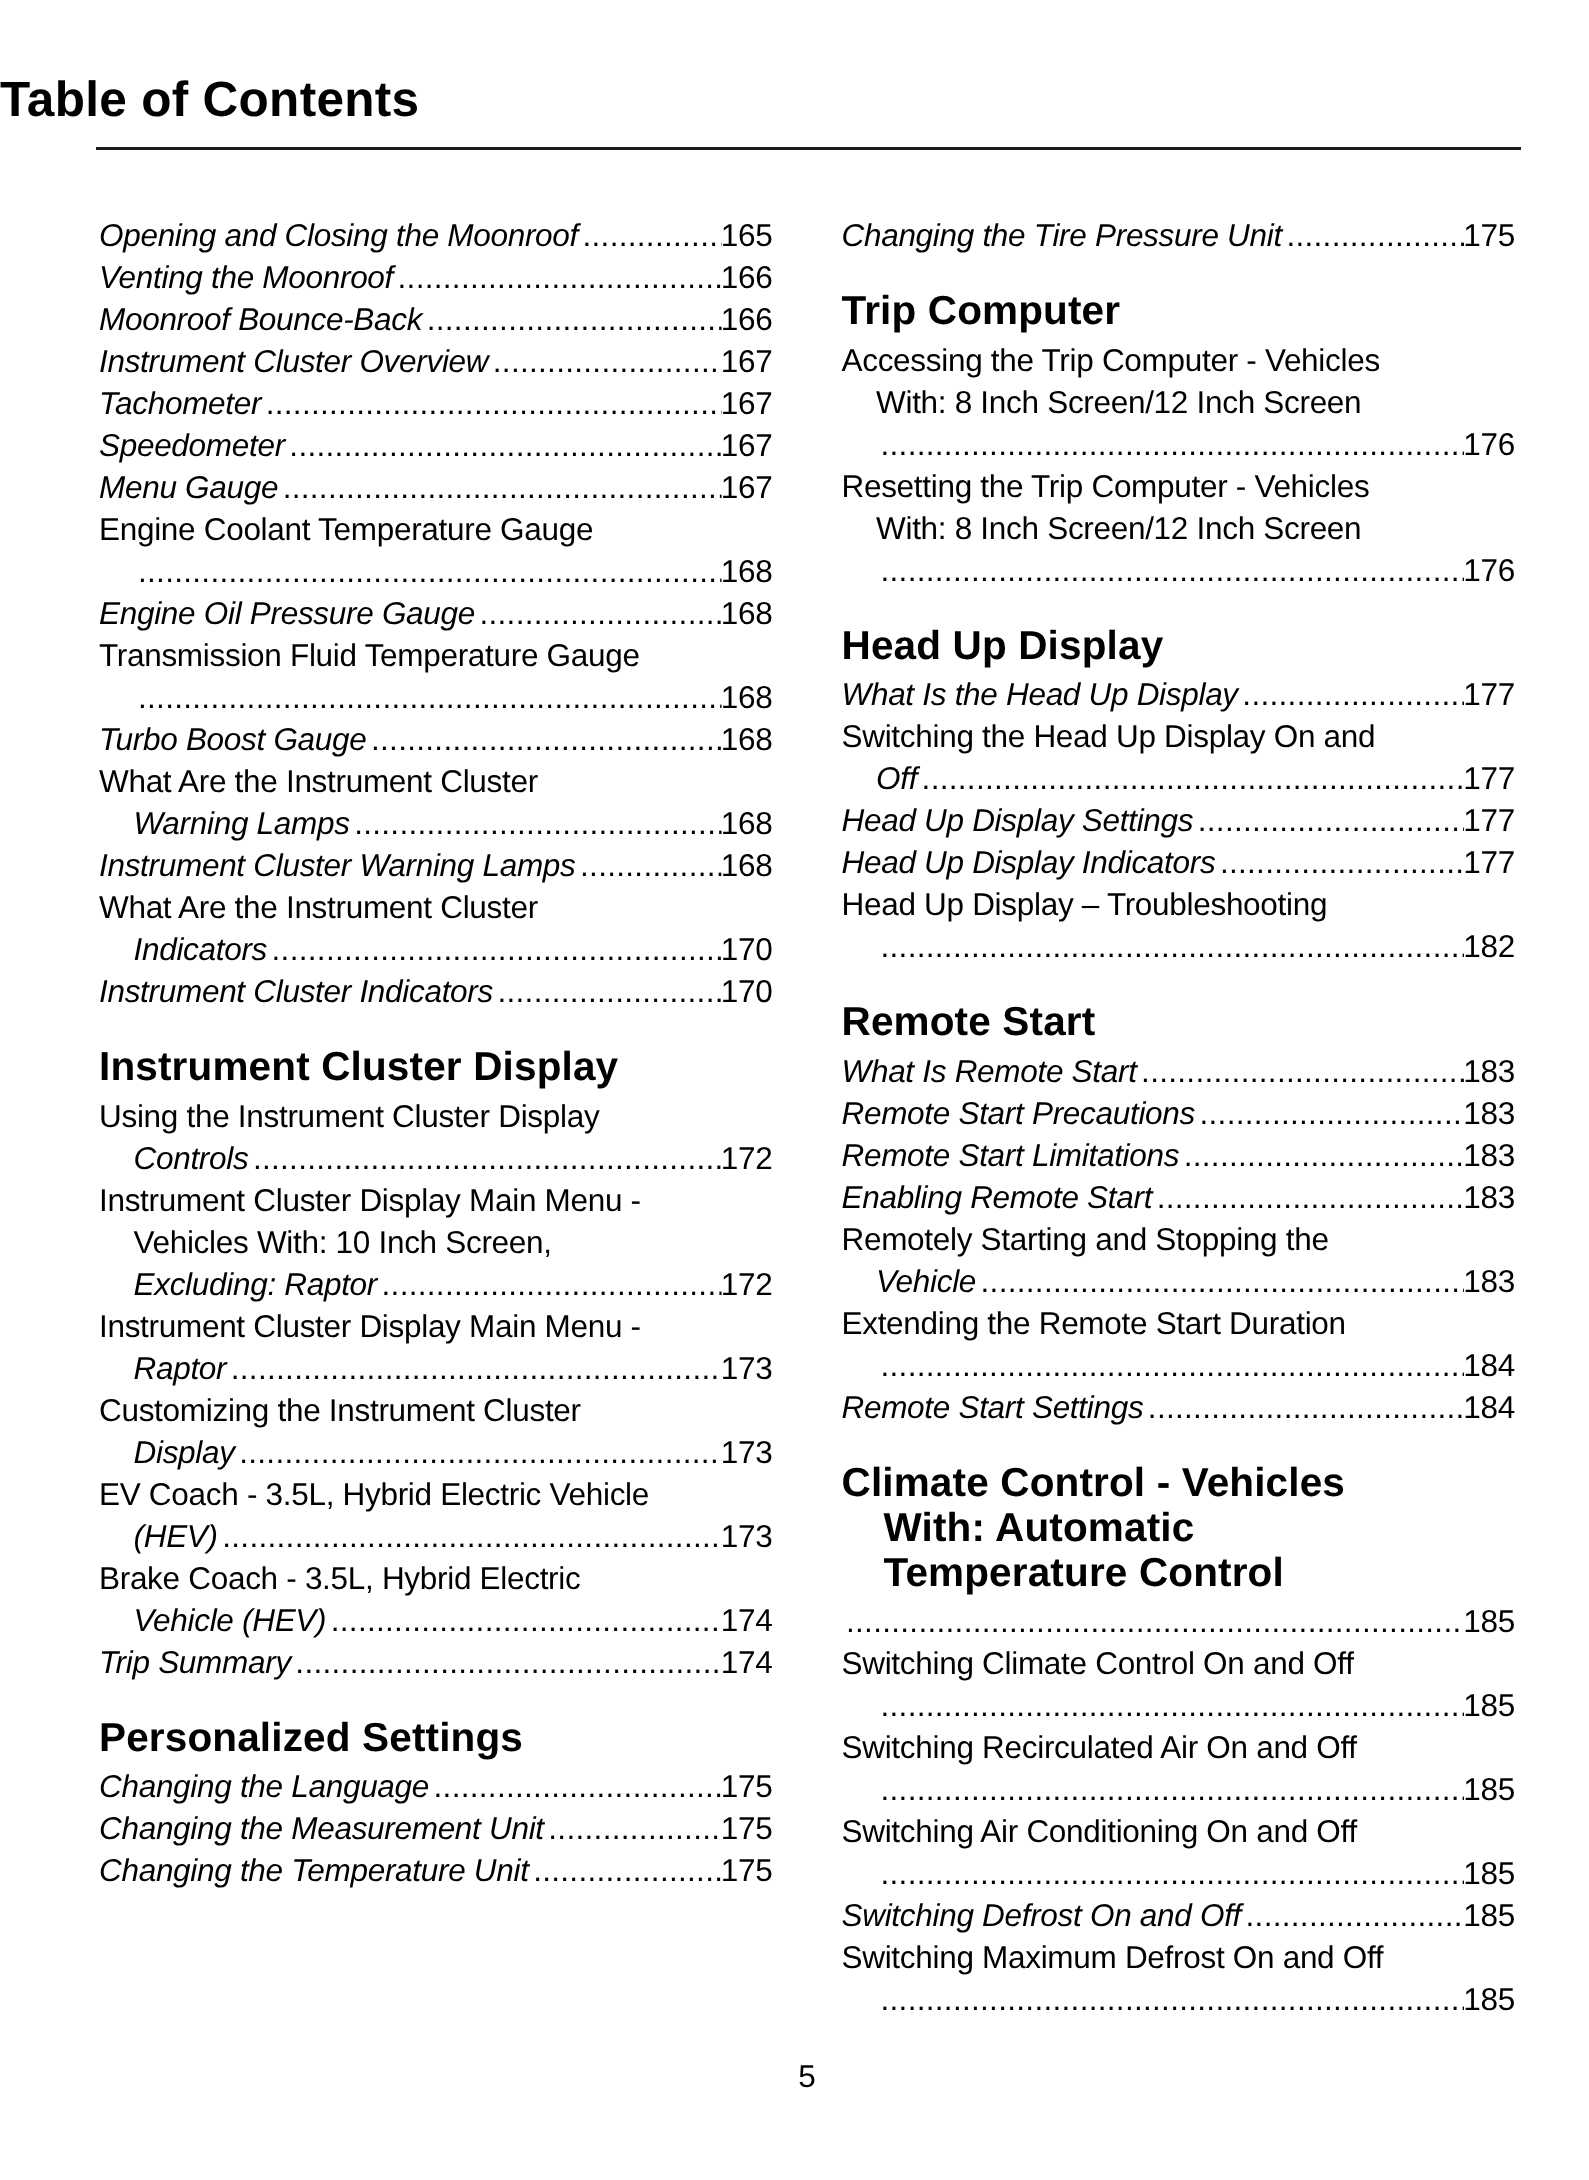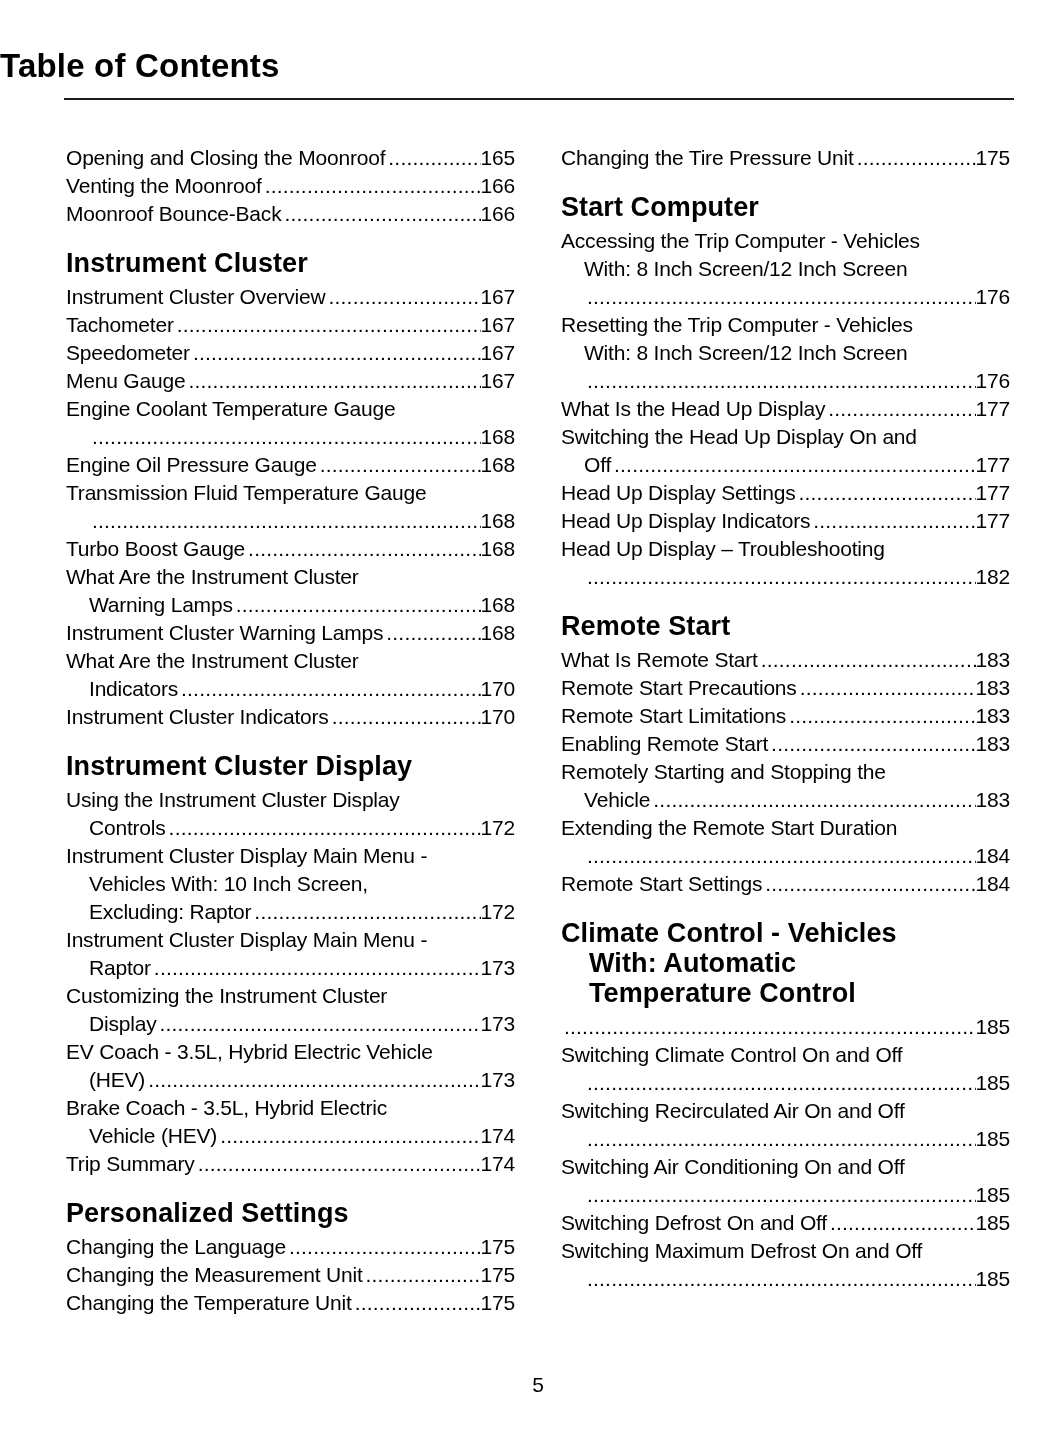--- a/index.html
+++ b/index.html
@@ -39,21 +39,21 @@
     line-height: 30px;
     margin: 20px 0 5px 0;
     letter-spacing: 0.1px;
   }
   .heading-line.cont { padding-left: 28px; }
 
   .toc-entry { font-size: 21px; line-height: 28px; letter-spacing: -0.2px; }
   .entry-line { white-space: nowrap; }
   .entry-line.cont { padding-left: 23px; }
   .leader-row { display: flex; align-items: baseline; }
-  .leader-row .txt { flex: 0 0 auto; white-space: pre; }
+  .leader-row .txt { flex: 0 0 auto; white-space: pre; font-style: italic; }
   .leader-row .dots {
     flex: 1 1 0;
     min-width: 0;
     overflow: hidden;
     white-space: nowrap;
     margin-left: 3px;
     letter-spacing: 0.2px;
   }
   .leader-row .pg { flex: 0 0 auto; white-space: pre; }
 
@@ -92,23 +92,20 @@
           </div>
           <div class="toc-entry">
             <div class="leader-row entry-line">
               <span class="txt">Moonroof Bounce-Back</span>
               <span class="dots">................................................................................................................................................................</span>
               <span class="pg">166</span>
             </div>
           </div>
         </div>
         <div class="toc-section">
-          <div class="section-heading">
-            <div class="heading-line">Instrument Cluster</div>
-          </div>
           <div class="toc-entry">
             <div class="leader-row entry-line">
               <span class="txt">Instrument Cluster Overview</span>
               <span class="dots">................................................................................................................................................................</span>
               <span class="pg">167</span>
             </div>
           </div>
           <div class="toc-entry">
             <div class="leader-row entry-line">
               <span class="txt">Tachometer</span>
@@ -282,40 +279,43 @@
           <div class="toc-entry">
             <div class="leader-row entry-line">
               <span class="txt">Changing the Tire Pressure Unit</span>
               <span class="dots">................................................................................................................................................................</span>
               <span class="pg">175</span>
             </div>
           </div>
         </div>
         <div class="toc-section">
           <div class="section-heading">
-            <div class="heading-line">Start Computer</div>
+            <div class="heading-line">Trip Computer</div>
           </div>
           <div class="toc-entry">
             <div class="entry-line">Accessing the Trip Computer - Vehicles</div>
             <div class="entry-line cont">With: 8 Inch Screen/12 Inch Screen</div>
             <div class="leader-row entry-line cont">
               <span class="dots">................................................................................................................................................................</span>
               <span class="pg">176</span>
             </div>
           </div>
           <div class="toc-entry">
             <div class="entry-line">Resetting the Trip Computer - Vehicles</div>
             <div class="entry-line cont">With: 8 Inch Screen/12 Inch Screen</div>
             <div class="leader-row entry-line cont">
               <span class="dots">................................................................................................................................................................</span>
               <span class="pg">176</span>
             </div>
           </div>
         </div>
         <div class="toc-section">
+          <div class="section-heading">
+            <div class="heading-line">Head Up Display</div>
+          </div>
           <div class="toc-entry">
             <div class="leader-row entry-line">
               <span class="txt">What Is the Head Up Display</span>
               <span class="dots">................................................................................................................................................................</span>
               <span class="pg">177</span>
             </div>
           </div>
           <div class="toc-entry">
             <div class="entry-line">Switching the Head Up Display On and</div>
             <div class="leader-row entry-line cont">

